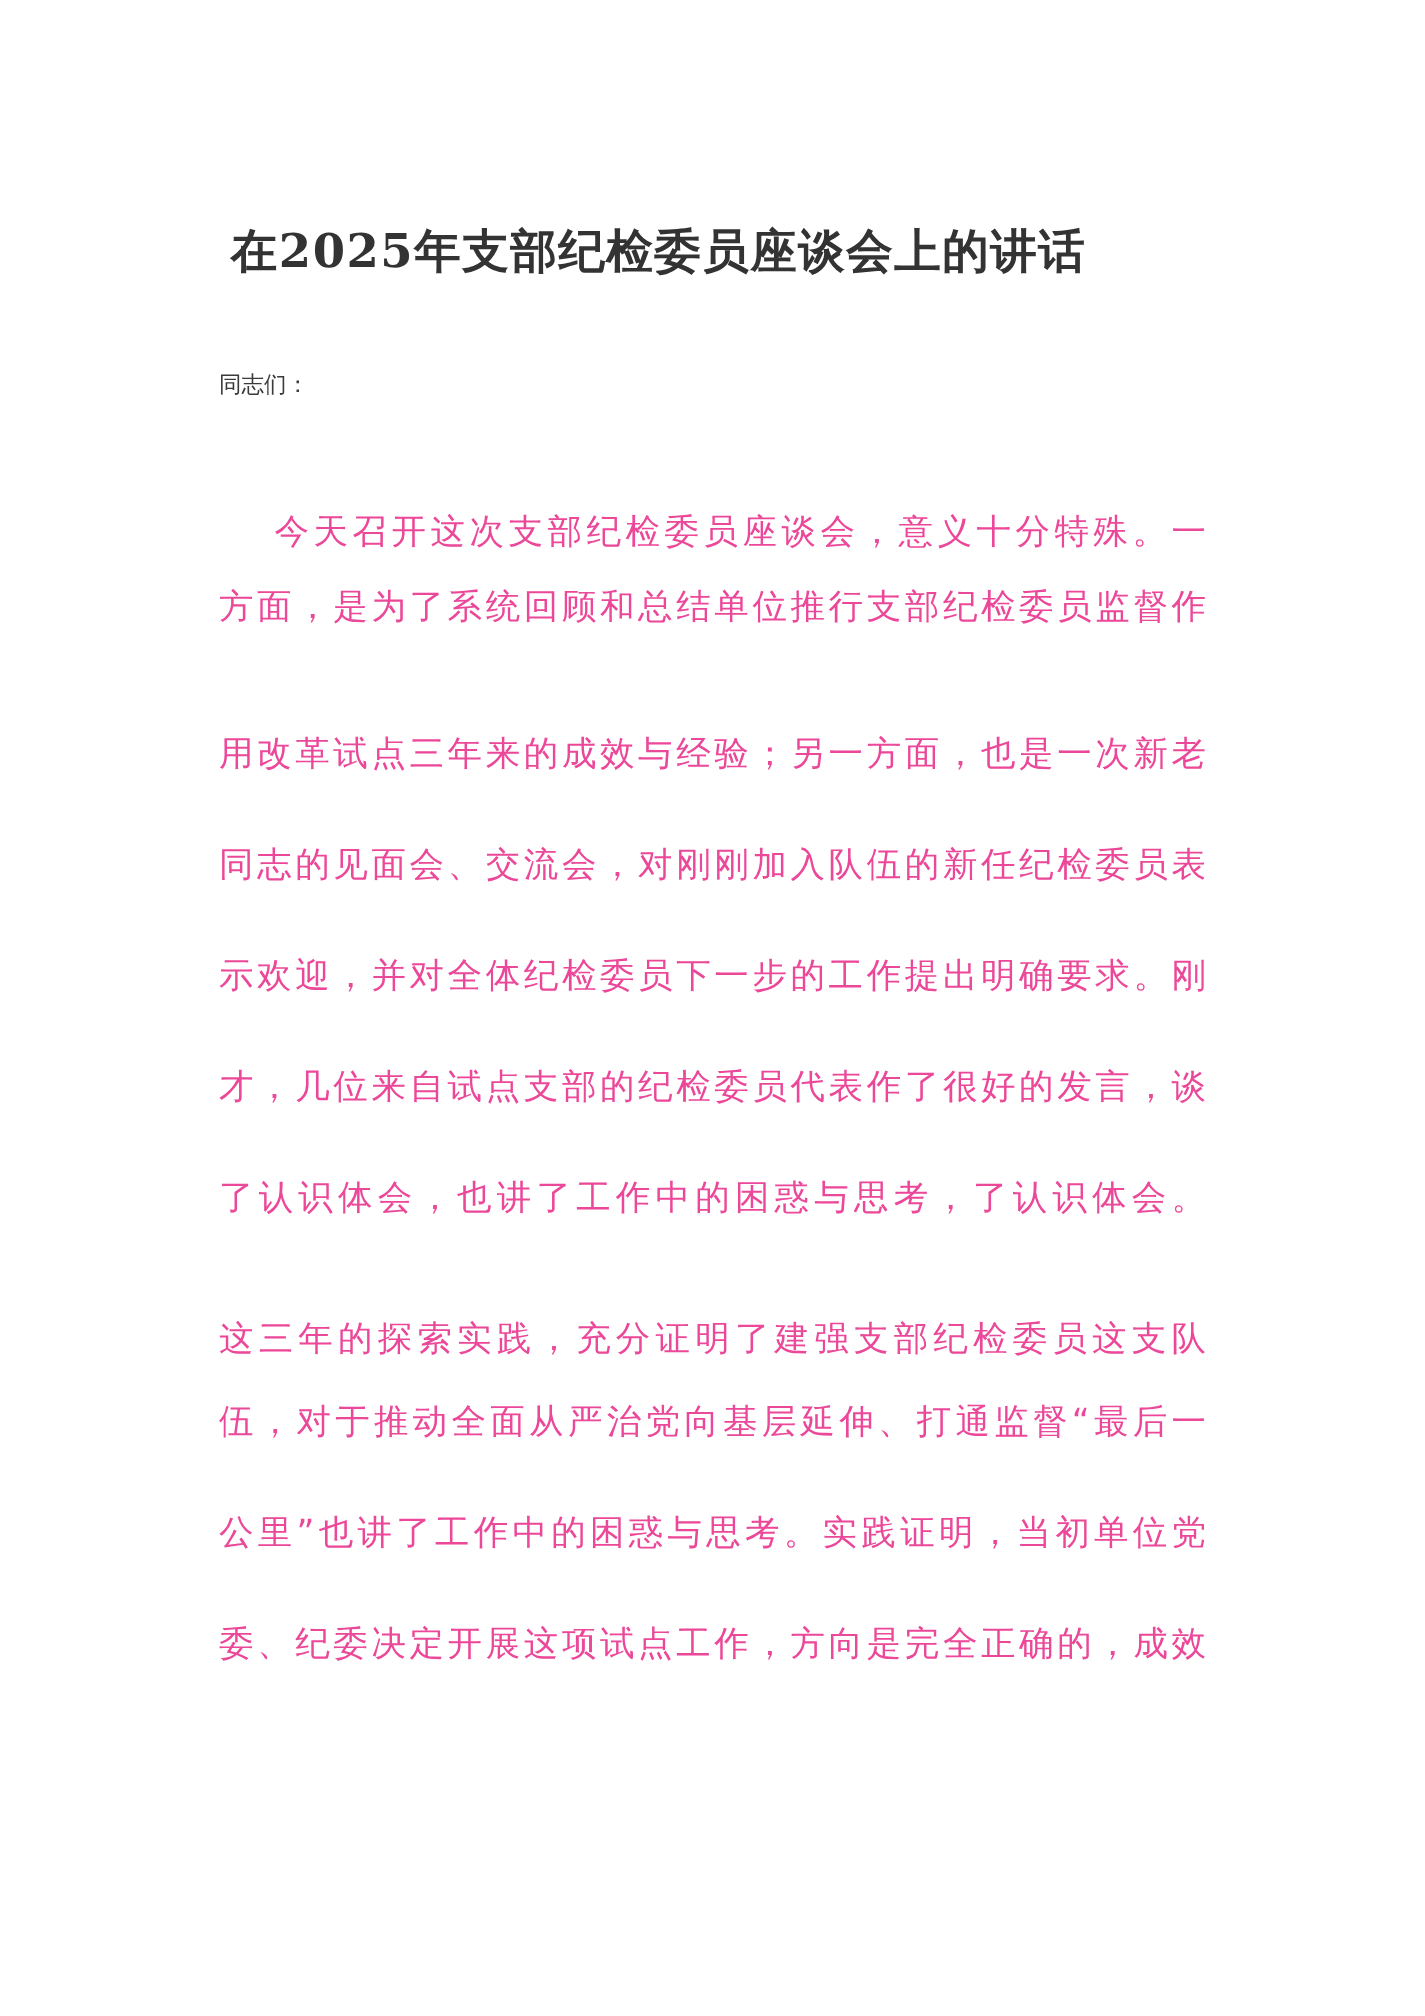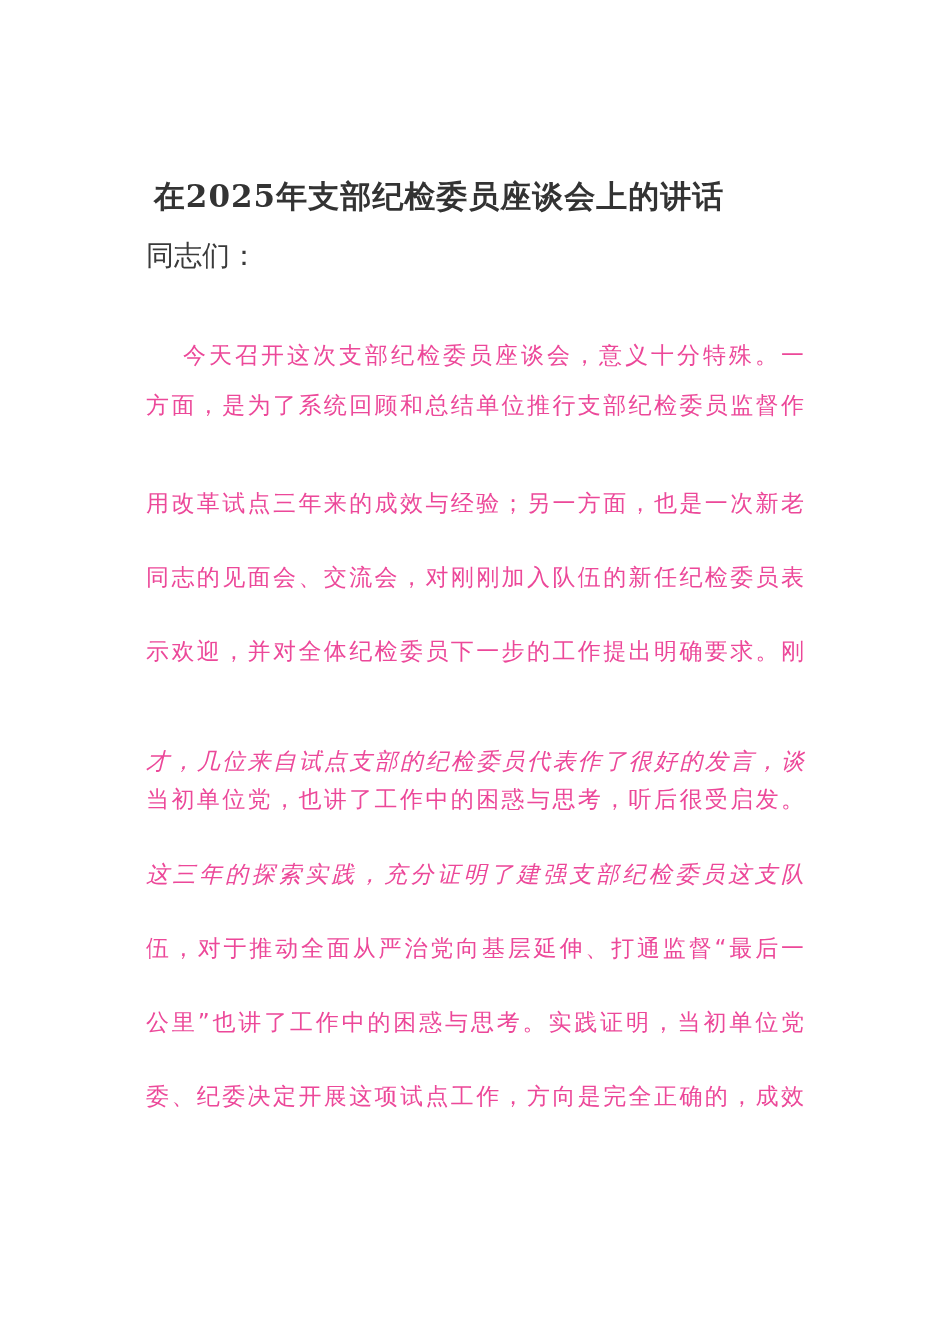--- a/index.html
+++ b/index.html
@@ -28,27 +28,26 @@
       top: 144px;
       width: 878px;
       text-align: center;
       font-family: "DejaVu Serif", "Liberation Serif", serif;
       font-size: 31px;
       font-weight: bold;
       color: #333333;
       letter-spacing: 1px;
       line-height: 48px;
       white-space: nowrap;
-      margin-top: 28px;
     }
     .salutation {
       position: absolute;
       left: 146px;
       top: 238px;
-      font-size: 28px;
+      font-size: 15px;
       color: #3a3a3a;
       line-height: 36px;
       white-space: nowrap;
     }
     .body-line {
       position: absolute;
       left: 146px;
       width: 658px;
       font-size: 23px;
       color: #ec4899;
@@ -67,19 +66,19 @@
 
 <div class="page">
   <div class="title">在2025年支部纪检委员座谈会上的讲话</div>
   <div class="salutation">同志们：</div>
 
   <div class="body-line indent" style="top:337px;">今天召开这次支部纪检委员座谈会，意义十分特殊。一</div>
   <div class="body-line" style="top:387px;">方面，是为了系统回顾和总结单位推行支部纪检委员监督作</div>
   <div class="body-line" style="top:485px;">用改革试点三年来的成效与经验；另一方面，也是一次新老</div>
   <div class="body-line" style="top:559px;">同志的见面会、交流会，对刚刚加入队伍的新任纪检委员表</div>
   <div class="body-line" style="top:633px;">示欢迎，并对全体纪检委员下一步的工作提出明确要求。刚</div>
-  <div class="body-line" style="top:743px;font-style:italic;">才，几位来自试点支部的纪检委员代表作了很好的发言，谈</div>
-  <div class="body-line" style="top:781px;">当初单位党，也讲了工作中的困惑与思考，听后很受启发。</div>
-  <div class="body-line" style="top:856px;font-style:italic;">这三年的探索实践，充分证明了建强支部纪检委员这支队</div>
+  <div class="body-line" style="top:707px;">才，几位来自试点支部的纪检委员代表作了很好的发言，谈</div>
+  <div class="body-line" style="top:781px;">了认识体会，也讲了工作中的困惑与思考，了认识体会。</div>
+  <div class="body-line" style="top:875px;">这三年的探索实践，充分证明了建强支部纪检委员这支队</div>
   <div class="body-line" style="top:930px;">伍，对于推动全面从严治党向基层延伸、打通监督“最后一</div>
   <div class="body-line" style="top:1004px;">公里”也讲了工作中的困惑与思考。实践证明，当初单位党</div>
   <div class="body-line" style="top:1078px;">委、纪委决定开展这项试点工作，方向是完全正确的，成效</div>
 </div>
 
 </body></html>

